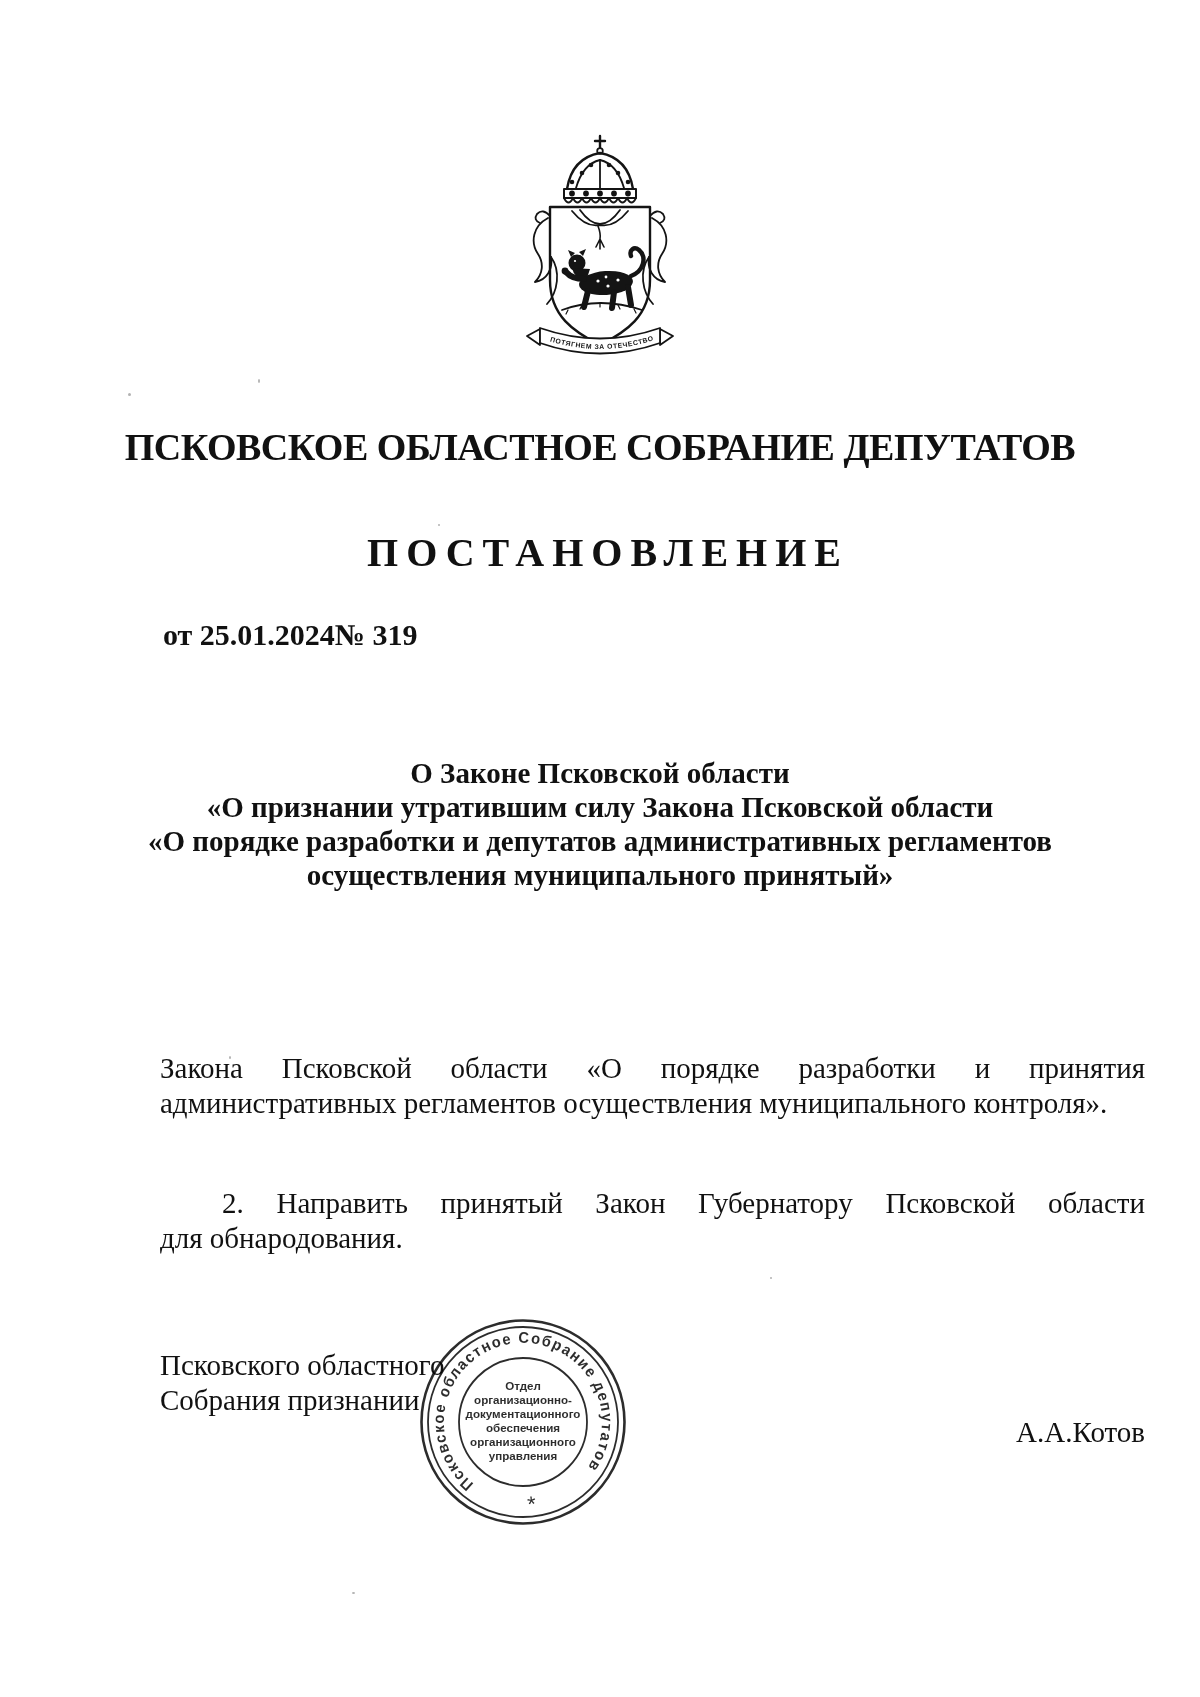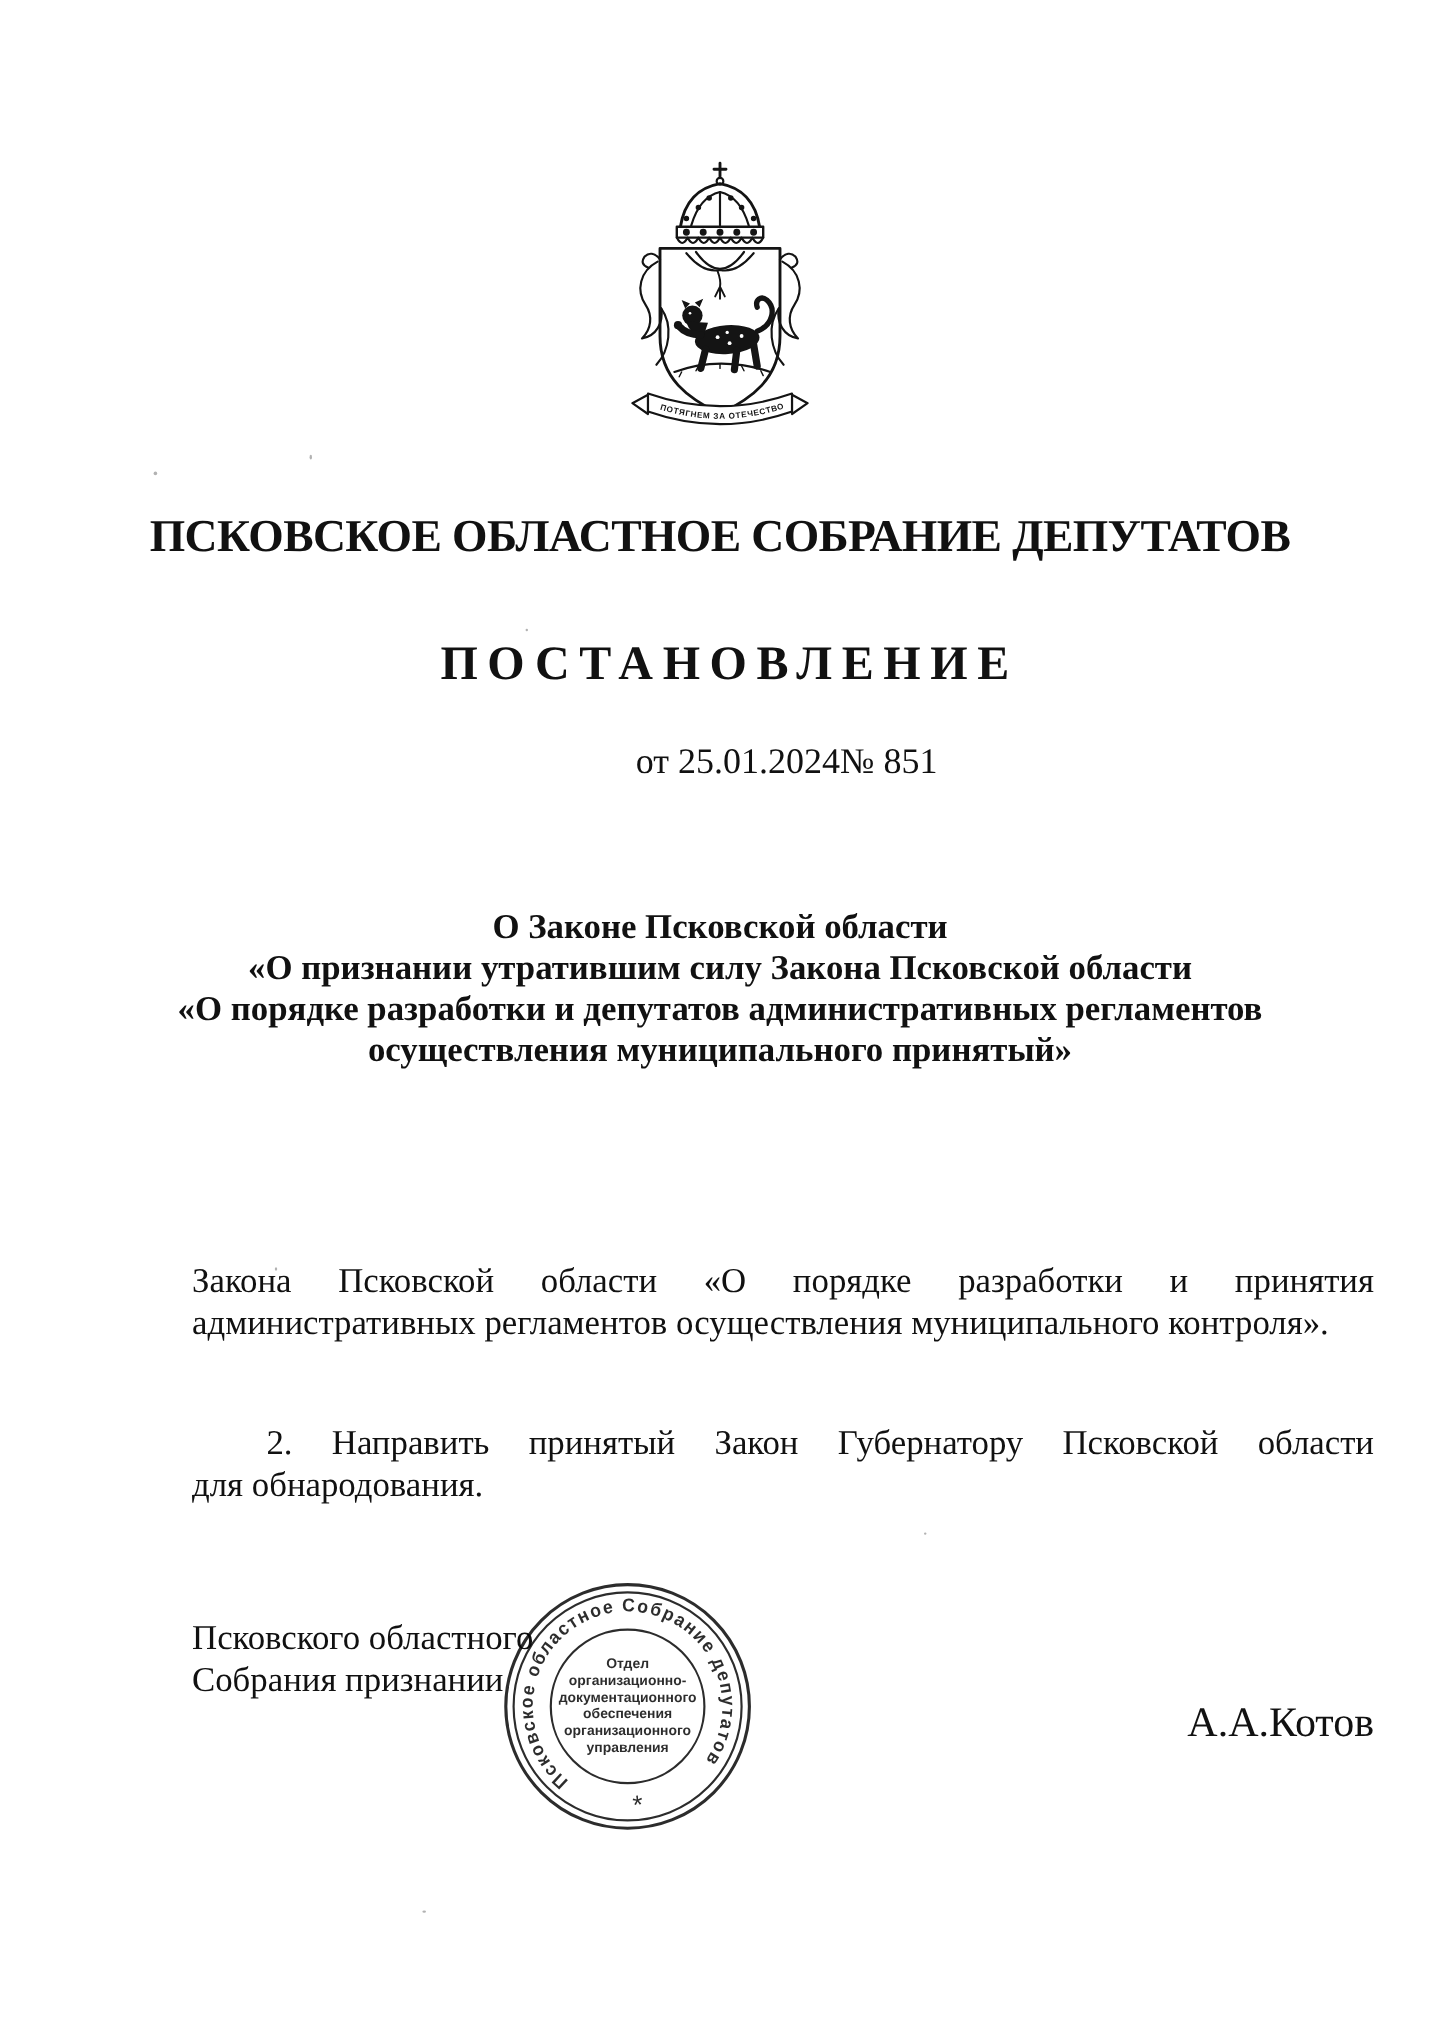--- a/index.html
+++ b/index.html
@@ -9,29 +9,29 @@
     margin:0 auto;
     background:#ffffff;
     font-family:"Liberation Serif","DejaVu Serif",serif;
     color:#111;
     overflow:hidden;
   }
   .abs{position:absolute;}
   .center{left:0;width:100%;text-align:center;}
   .org-title{top:425px;font-size:38px;font-weight:bold;letter-spacing:-0.5px;white-space:nowrap;}
   .doc-type{top:529px;font-size:40px;font-weight:bold;letter-spacing:8px;padding-left:8px;white-space:nowrap;}
-  .date-row{top:618px;left:163px;right:52px;display:flex;justify-content:center;
-    font-size:30px;font-weight:normal;}
+  .date-row{top:618px;left:163px;right:52px;display:flex;justify-content:flex-start;
+    font-size:30px;font-weight:bold;}
   .subject{top:756px;font-size:29px;font-weight:bold;line-height:34px;}
   .bodytext{left:160px;width:985px;font-size:29px;line-height:35px;}
   .indent{text-indent:62px;}
   .jline{text-align:justify;text-align-last:justify;}
   .resolve-word{font-weight:bold;}
   .sig{top:1348px;left:160px;font-size:29px;line-height:34.5px;}
-  .sig-name{top:1416px;right:55px;font-size:35px;}
+  .sig-name{top:1416px;right:55px;font-size:29px;}
   .arms{top:132px;left:50%;transform:translateX(-50%);}
   .stamp{top:1318px;left:419px;width:208px;height:208px;mix-blend-mode:multiply;opacity:.93;}
   .speck{position:absolute;background:#555;border-radius:50%;opacity:.45;}
   svg text{user-select:none;}
 </style>
 </head>
 <body>
 
 <div class="page">
 
@@ -109,21 +109,21 @@
       <textPath href="#mottoPath" startOffset="4">ПОТЯГНЕМ ЗА ОТЕЧЕСТВО</textPath>
     </text>
   </svg>
 
   <div class="abs center org-title">ПСКОВСКОЕ ОБЛАСТНОЕ СОБРАНИЕ ДЕПУТАТОВ</div>
 
   <div class="abs center doc-type">ПОСТАНОВЛЕНИЕ</div>
 
   <div class="abs date-row">
     <span>от 25.01.2024</span>
-    <span>№ 851</span>
+    <span>№ 319</span>
   </div>
 
   <div class="abs center subject">
     <div>О Законе Псковской области</div>
     <div>«О признании утратившим силу Закона Псковской области</div>
     <div>«О порядке разработки и депутатов административных регламентов</div>
     <div>осуществления муниципального принятый»</div>
   </div>
 
 

